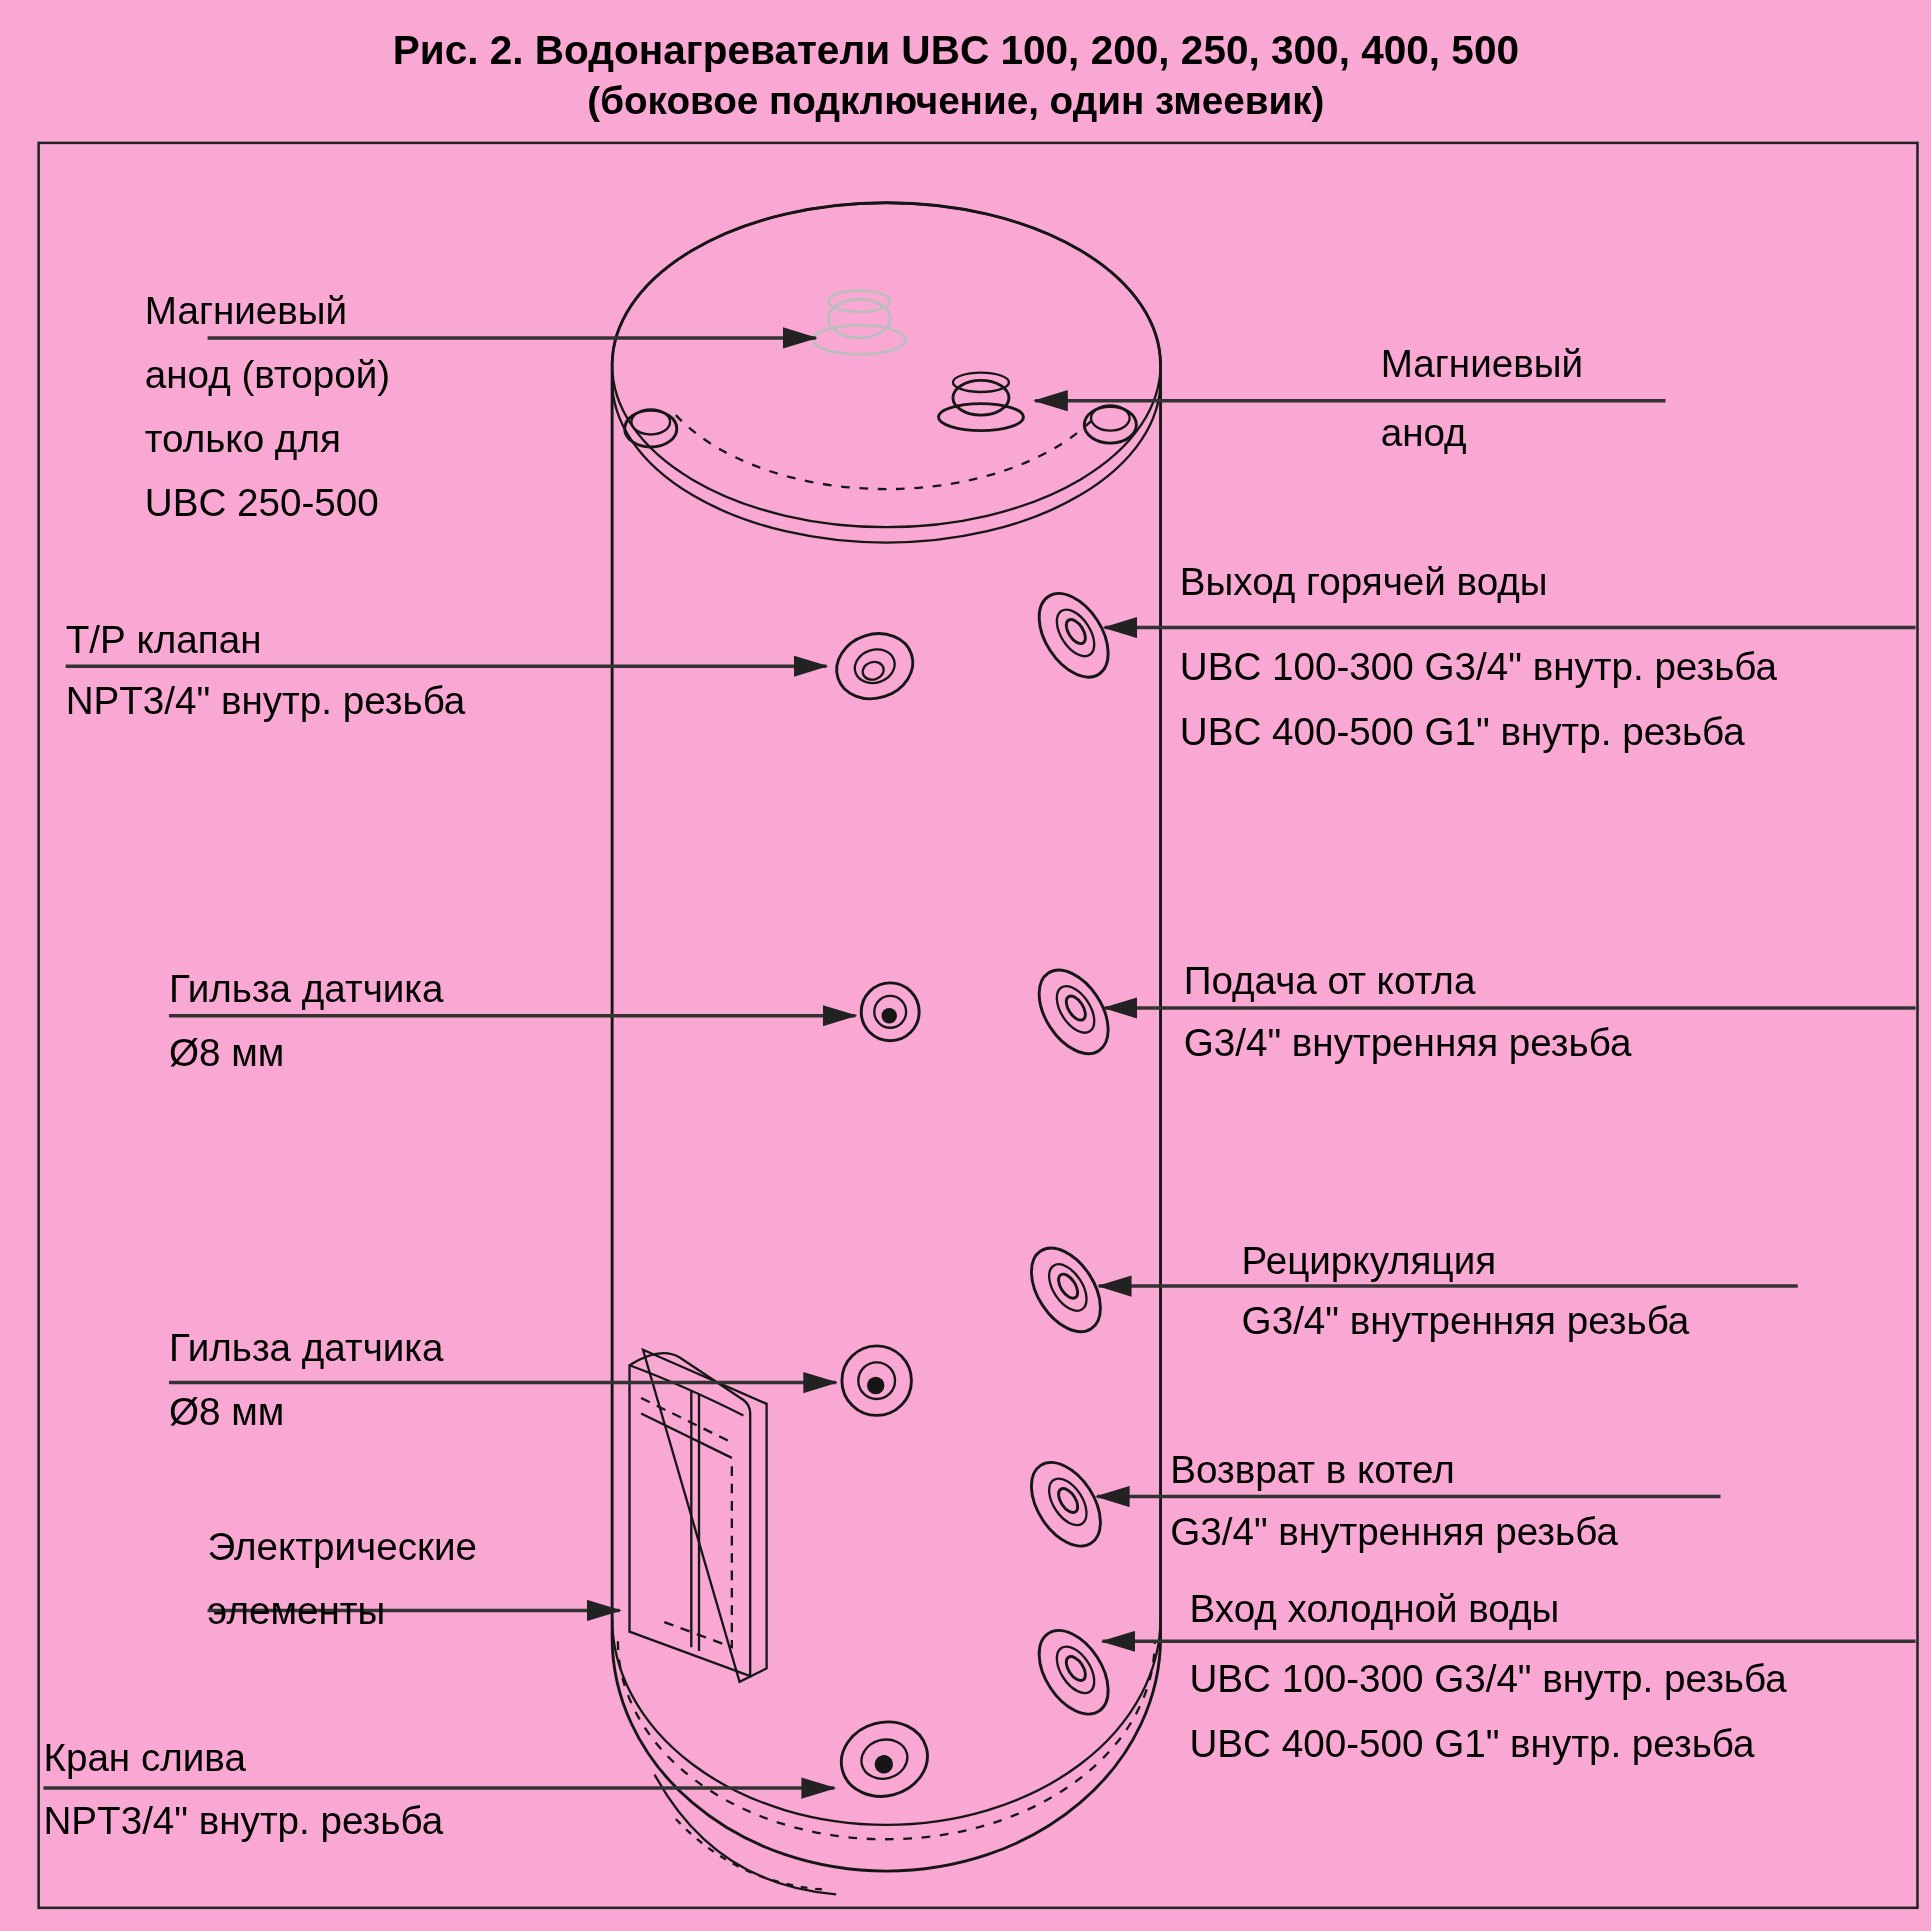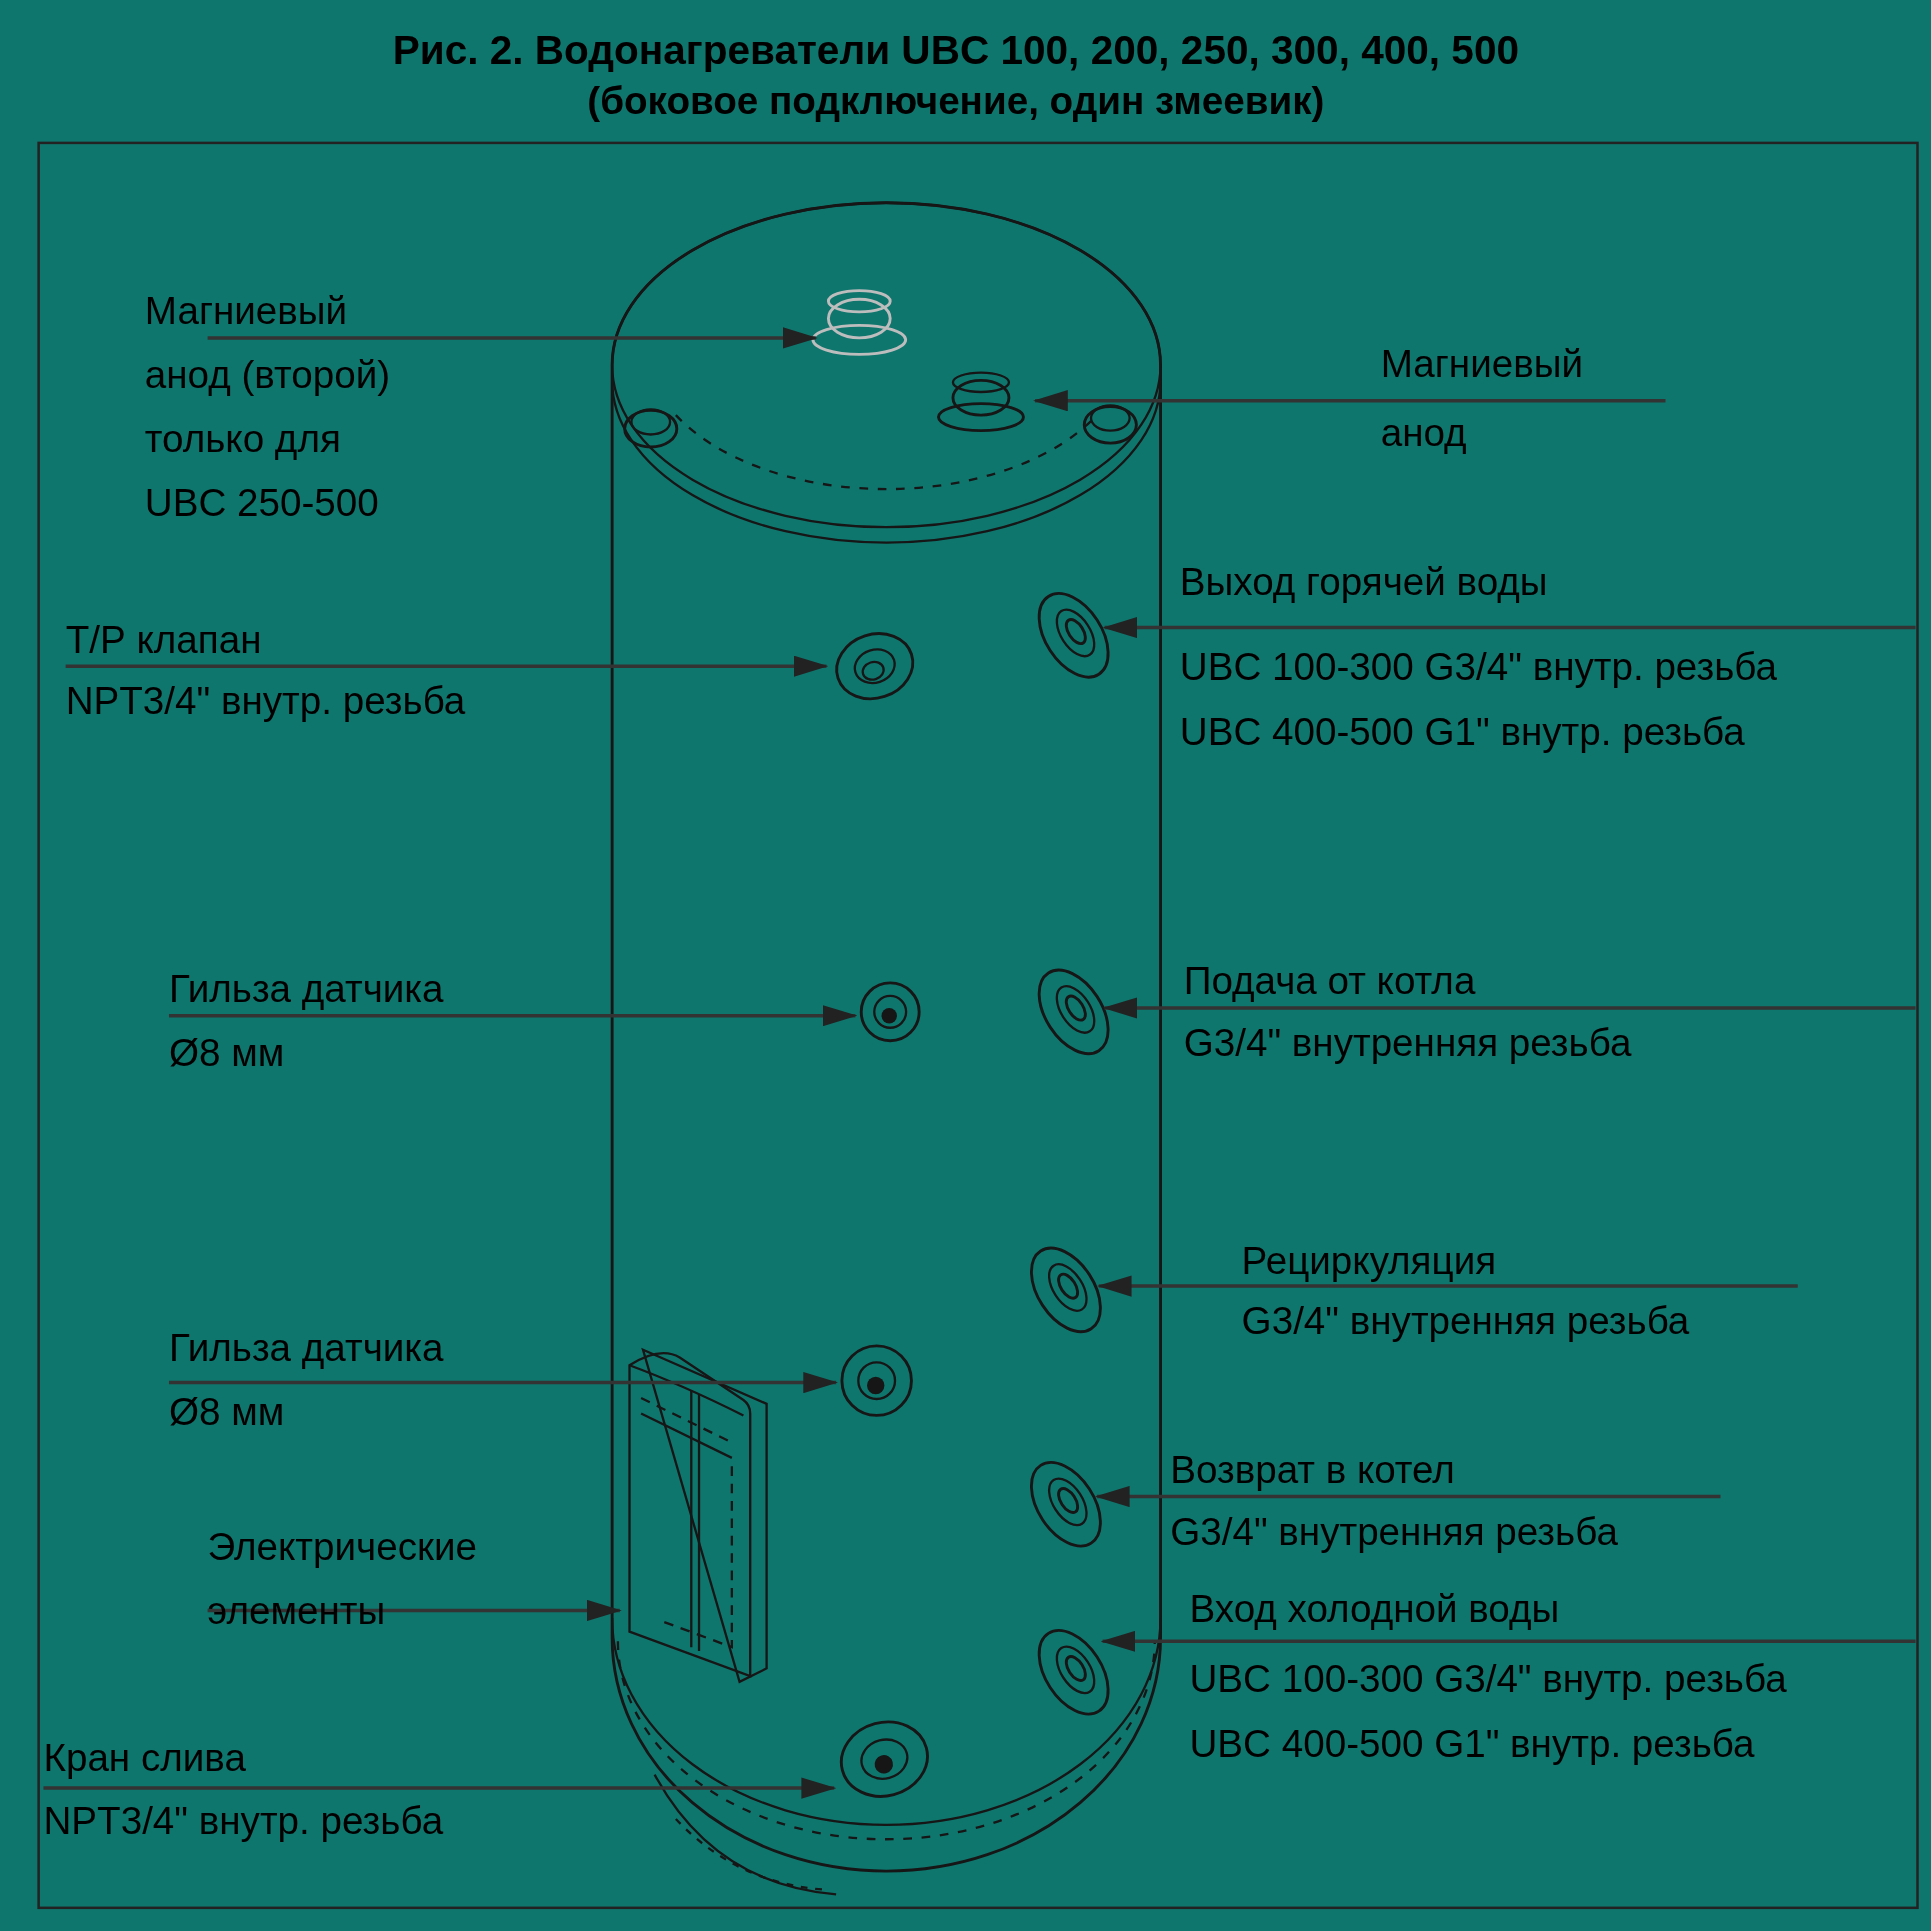--- a/index.html
+++ b/index.html
@@ -1,16 +1,16 @@
 <!DOCTYPE html>
 <html><head>
 <meta charset="utf-8">
 <style>
   html,body{margin:0;padding:0;background:#ffffff;}
-  .page{position:relative;width:1931px;height:1931px;background:#0f766e;overflow:hidden;}
+  .page{position:relative;width:1931px;height:1931px;background:#f9a8d4;overflow:hidden;}
   svg{position:absolute;left:0;top:0;}
   text{font-family:"Liberation Sans","DejaVu Sans",sans-serif;font-size:40px;fill:#000000;}
   .title1{font-size:42px;font-weight:bold;}
   .title2{font-size:40px;font-weight:bold;}
   .outline{fill:none;stroke:#161616;stroke-width:3;}
   .outline2{fill:none;stroke:#161616;stroke-width:2.4;}
   .ghost{fill:none;stroke:#bdbdbd;stroke-width:3;}
   .leader{stroke:#333333;stroke-width:3.6;fill:none;}
 </style>
 </head>

